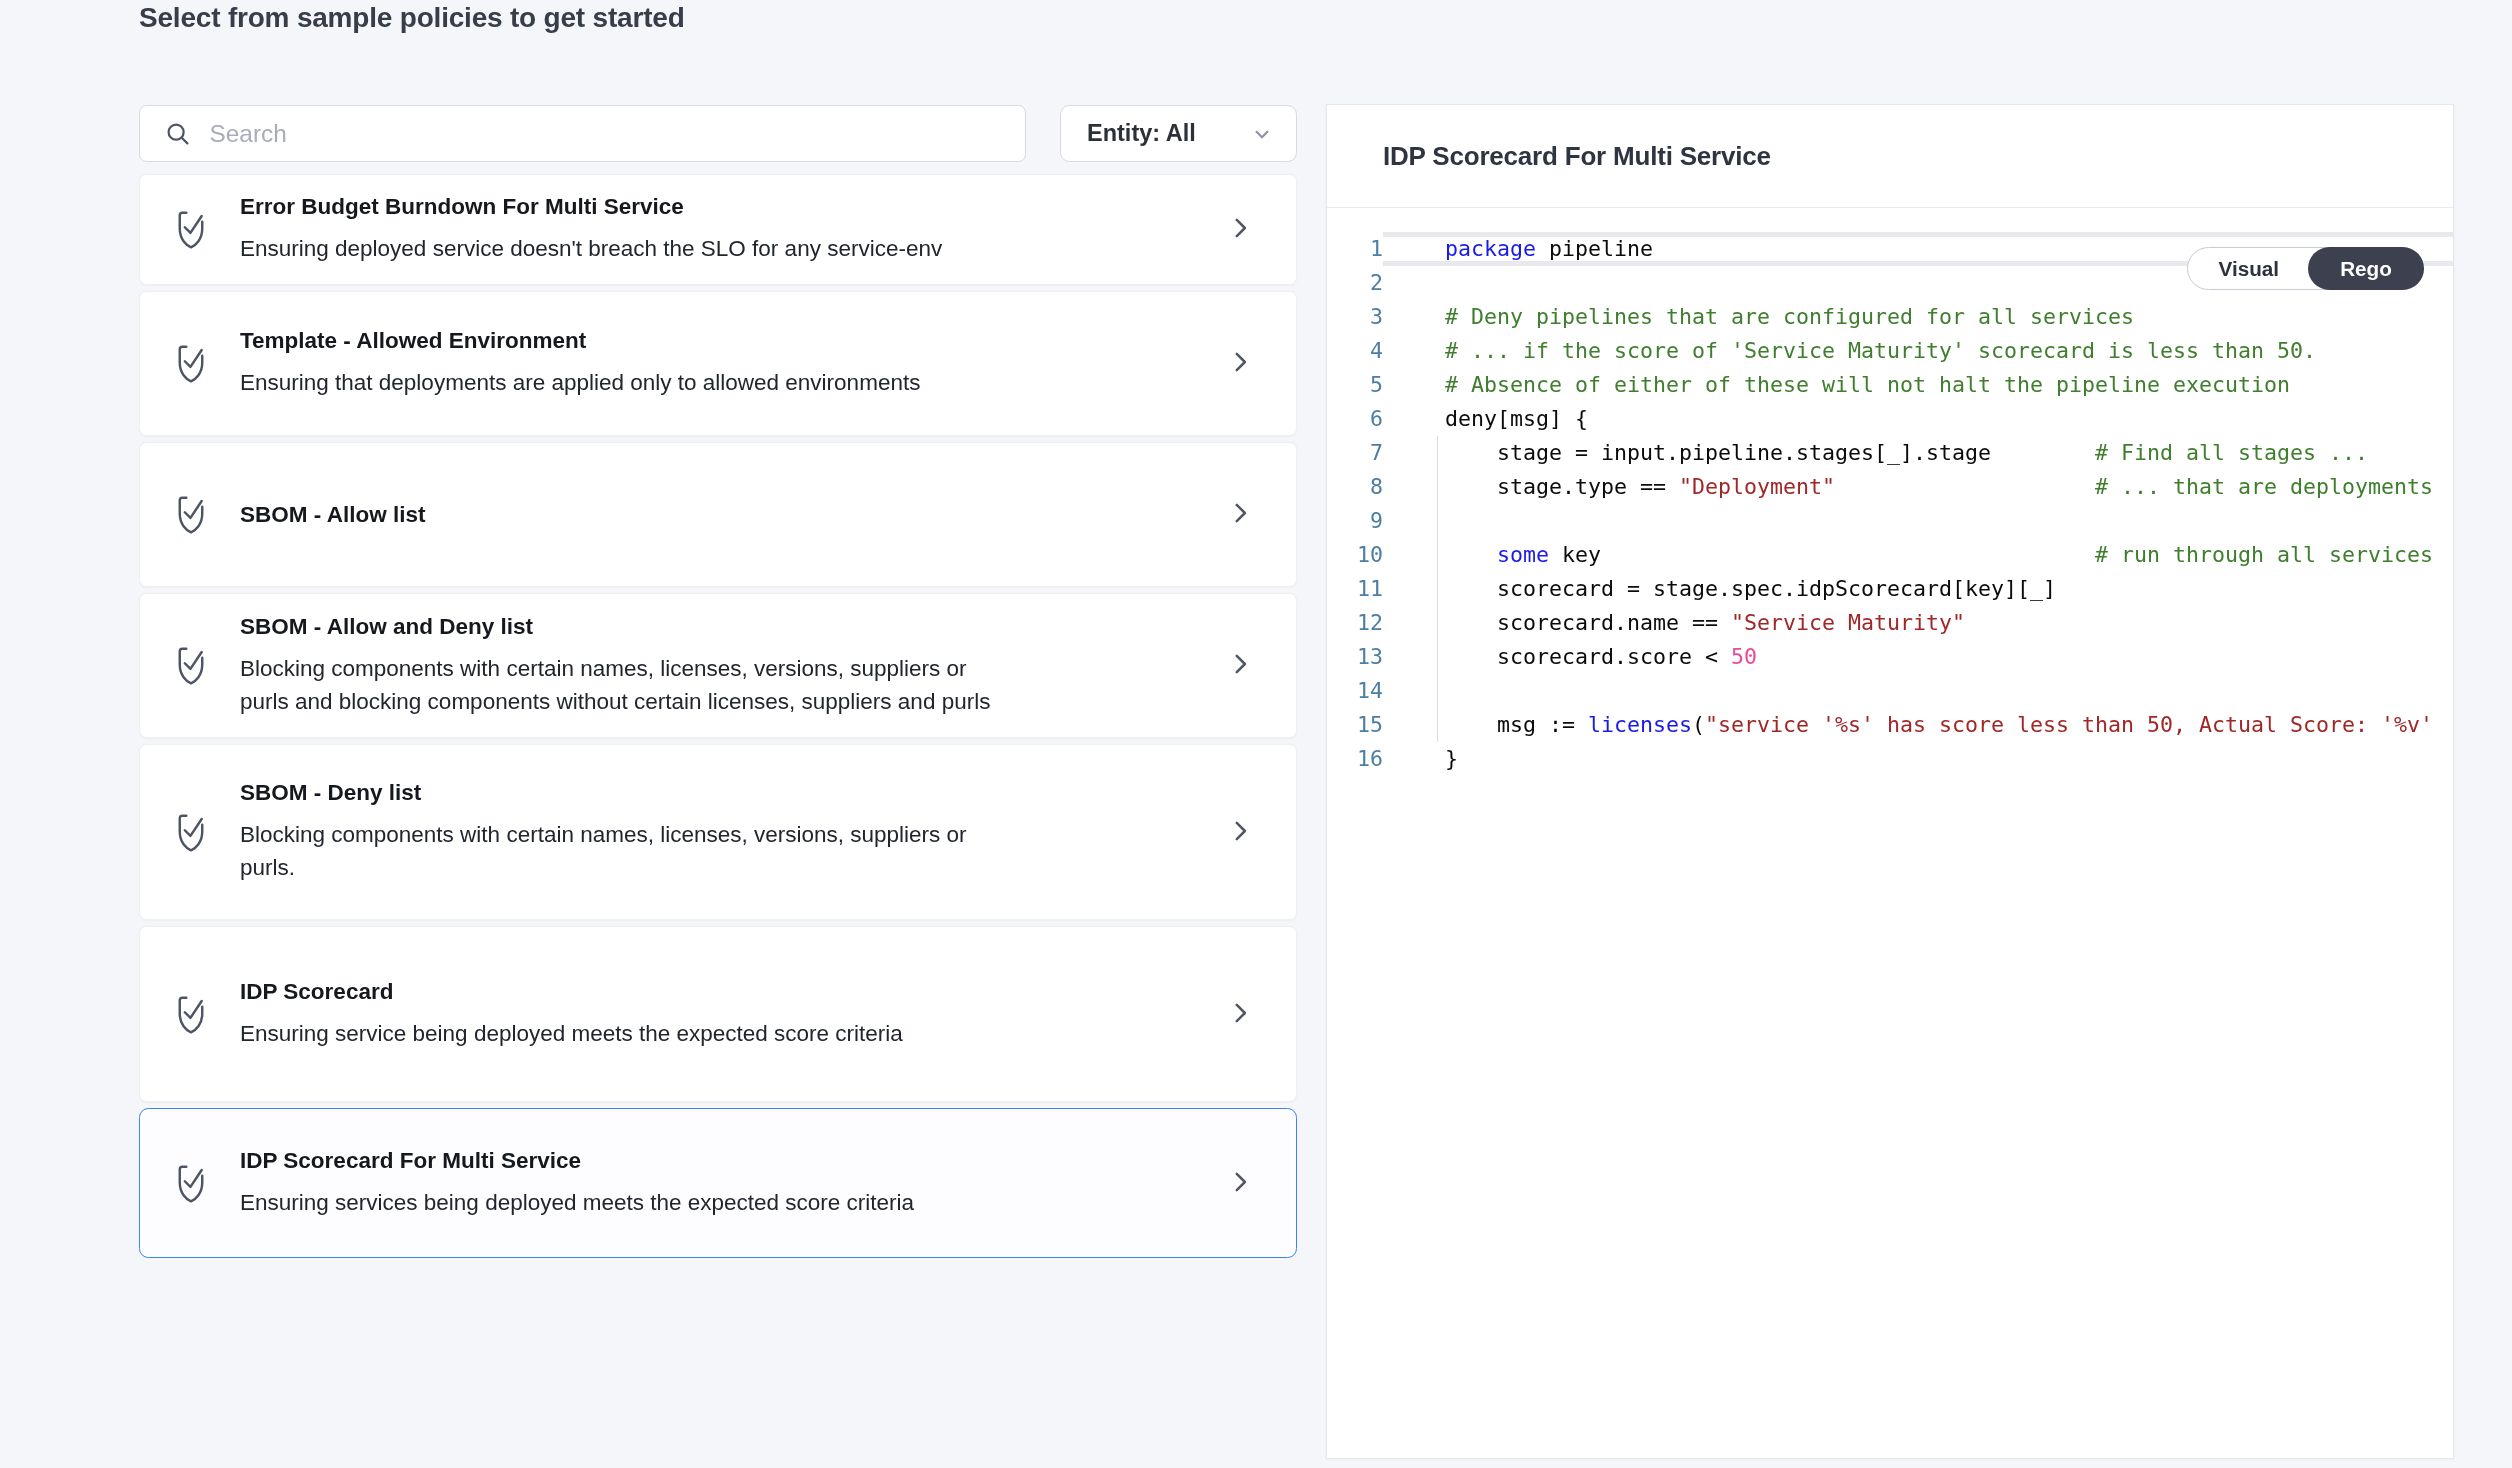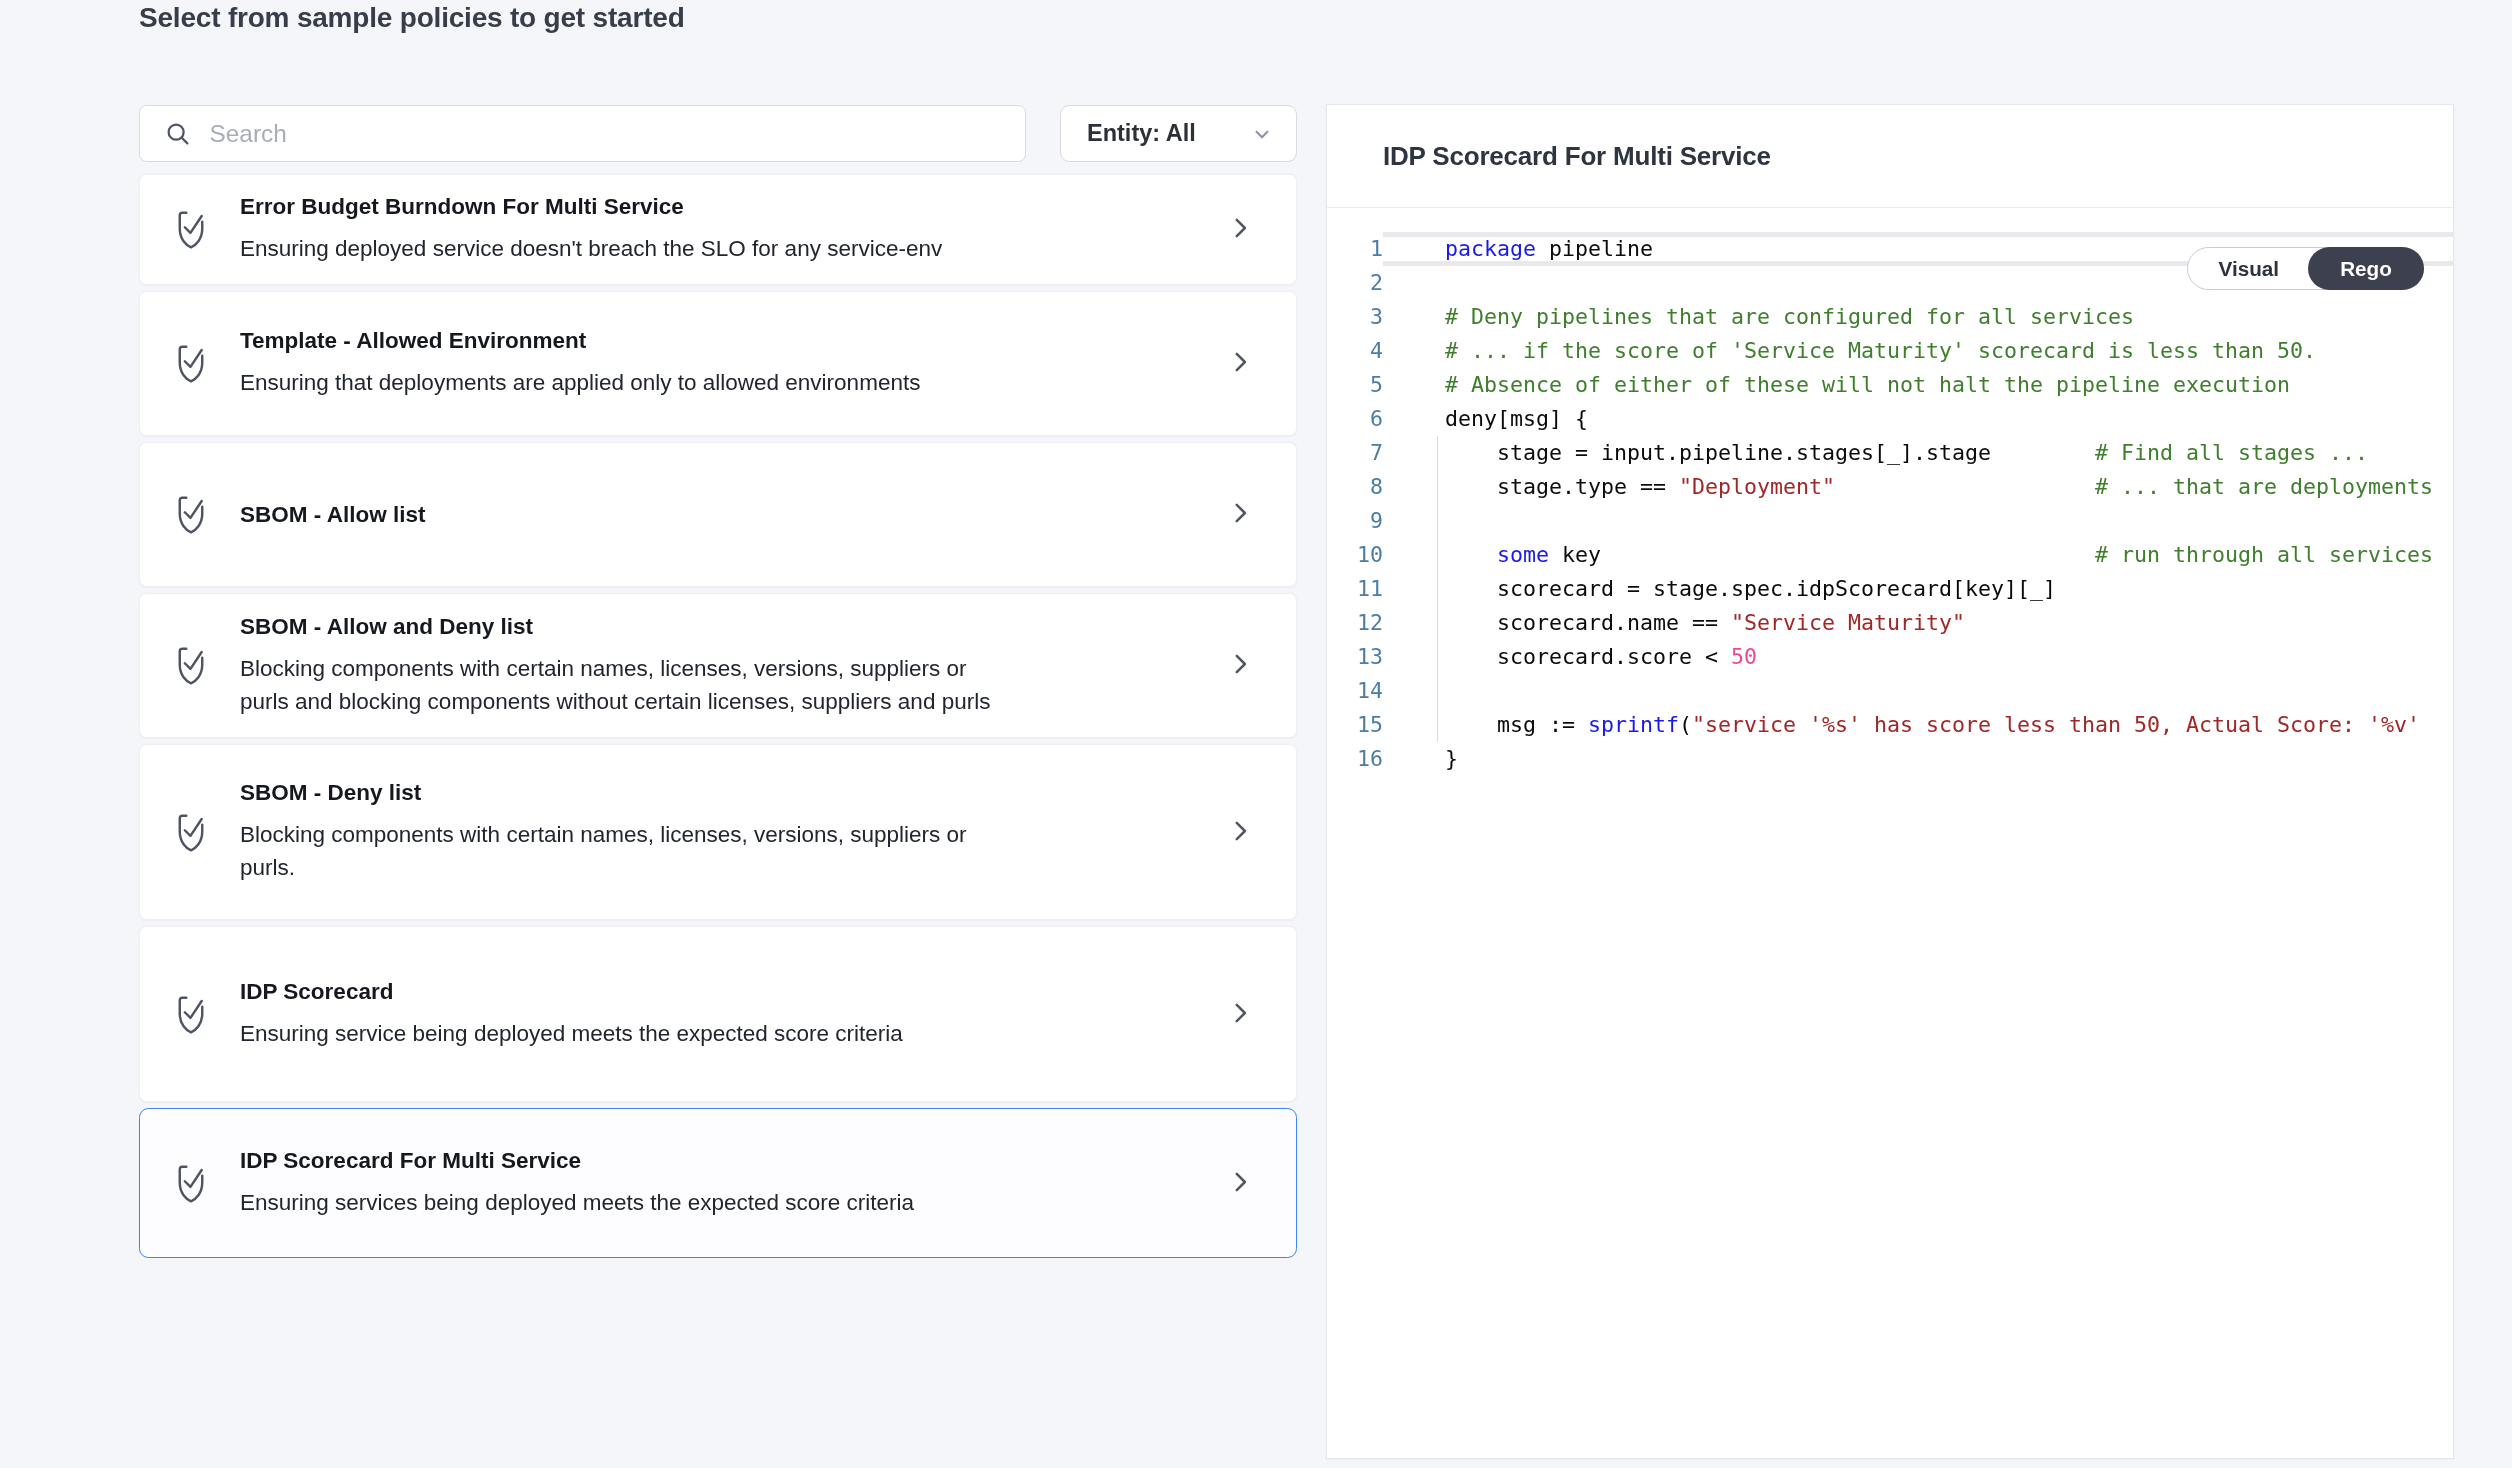--- a/index.html
+++ b/index.html
@@ -322,21 +322,21 @@
     <span class="code"><span class="tk-p">    scorecard.score &lt; </span><span class="tk-n">50</span></span>
   </div>
 
   <div class="line guide">
     <span class="ln">14</span>
     <span class="code"></span>
   </div>
 
   <div class="line guide">
     <span class="ln">15</span>
-    <span class="code"><span class="tk-p">    msg := </span><span class="tk-f">sprintf</span><span class="tk-p">(</span><span class="tk-s">"service '%s' has score less than 50, Actual Score: '%v'</span></span>
+    <span class="code"><span class="tk-p">    msg := </span><span class="tk-f">licenses</span><span class="tk-p">(</span><span class="tk-s">"service '%s' has score less than 50, Actual Score: '%v'</span></span>
   </div>
 
   <div class="line">
     <span class="ln">16</span>
     <span class="code"><span class="tk-p">}</span></span>
   </div>
 </div>
 
   <div class="toggle-pill">
     <span class="seg seg-visual">Visual</span>

